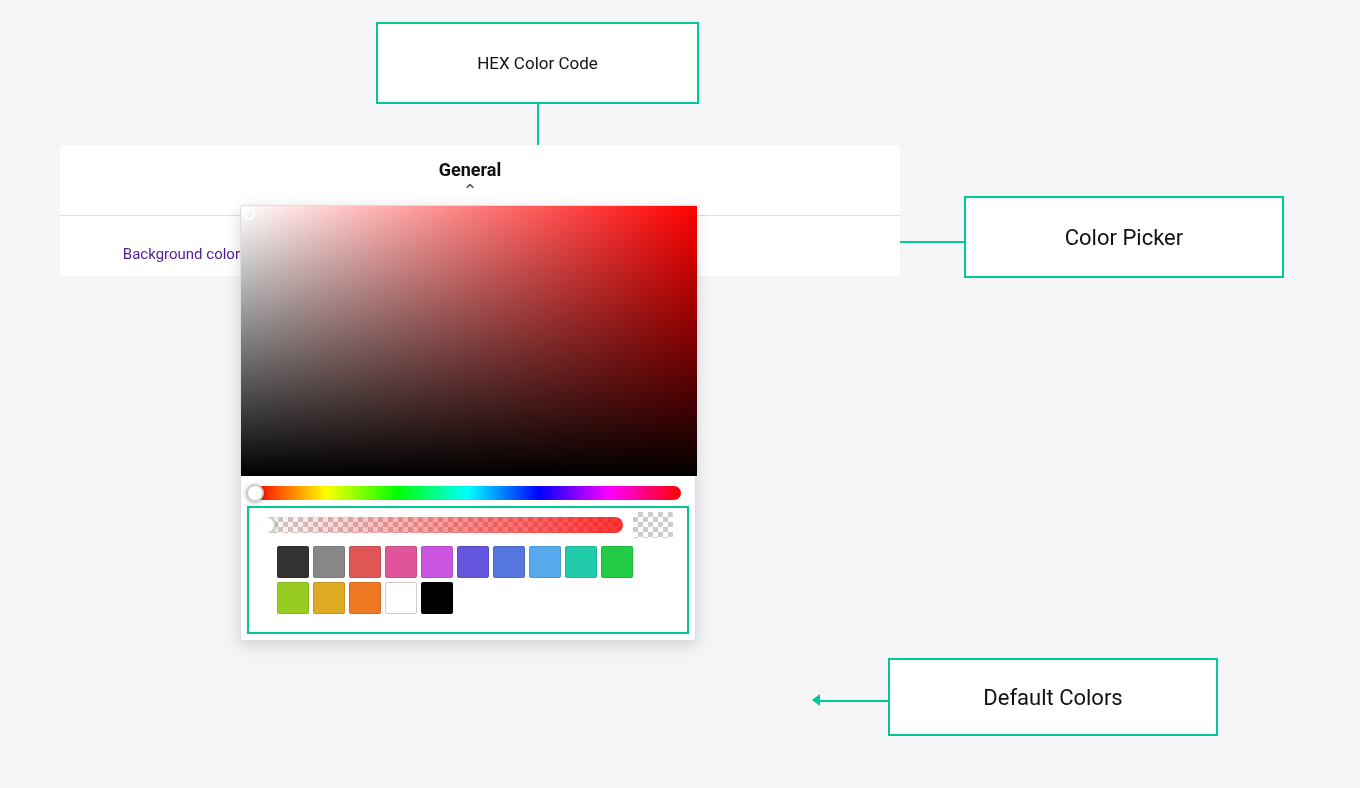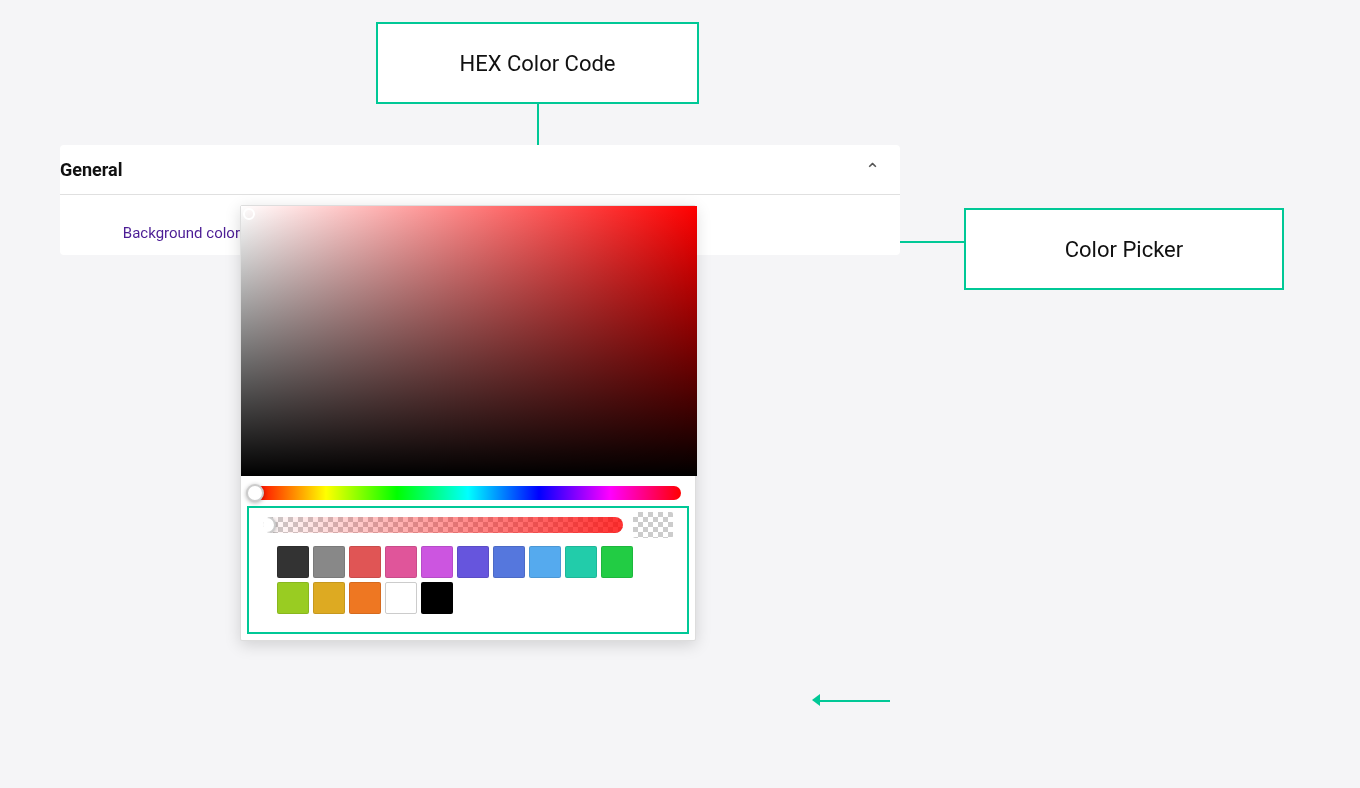--- a/index.html
+++ b/index.html
@@ -33,26 +33,26 @@
 
     
     .hex-annotation-box {
       top: 22px;
       left: 376px;
       width: 323px;
       height: 82px;
       display: flex;
       align-items: center;
       justify-content: center;
-      font-size: 22px;
+      font-size: 17px;
     }
 
     
     .color-picker-annotation-box {
-      top: 208px;
+      top: 196px;
       left: 964px;
       width: 320px;
       height: 82px;
       display: flex;
       align-items: center;
       justify-content: center;
       font-size: 22px;
     }
 
     
@@ -78,20 +78,21 @@
     }
 
     
     .section-header {
       display: flex;
       align-items: center;
       justify-content: space-between;
       padding: 14px 20px 14px 0;
       border-bottom: 1px solid #e0e0e0;
       margin-bottom: 0;
+      flex-direction: column;
     }
 
     .section-title {
       font-size: 18px;
       font-weight: 700;
       color: #111;
     }
 
     .chevron-up {
       font-size: 18px;
@@ -401,20 +402,21 @@
   <div class="annotation-box hex-annotation-box">HEX Color Code</div>
 
   <div class="line-hex-down"></div>
   <div class="arrowhead-down"></div>
 
   <div class="annotation-box color-picker-annotation-box">Color Picker</div>
 
   <div class="line-color-picker"></div>
   <div class="arrowhead-left-picker"></div>
 
+  <div class="annotation-box default-colors-annotation-box" style="top: 658px; left: 888px; width: 330px; height: 78px;">Default Colors</div>
 
   <div class="line-default-colors"></div>
   <div class="arrowhead-left-colors"></div>
 
   <div class="main-panel">
 
     <div class="section-header">
       <span class="section-title">General</span>
       <span class="chevron-up">⌃</span>
     </div>

